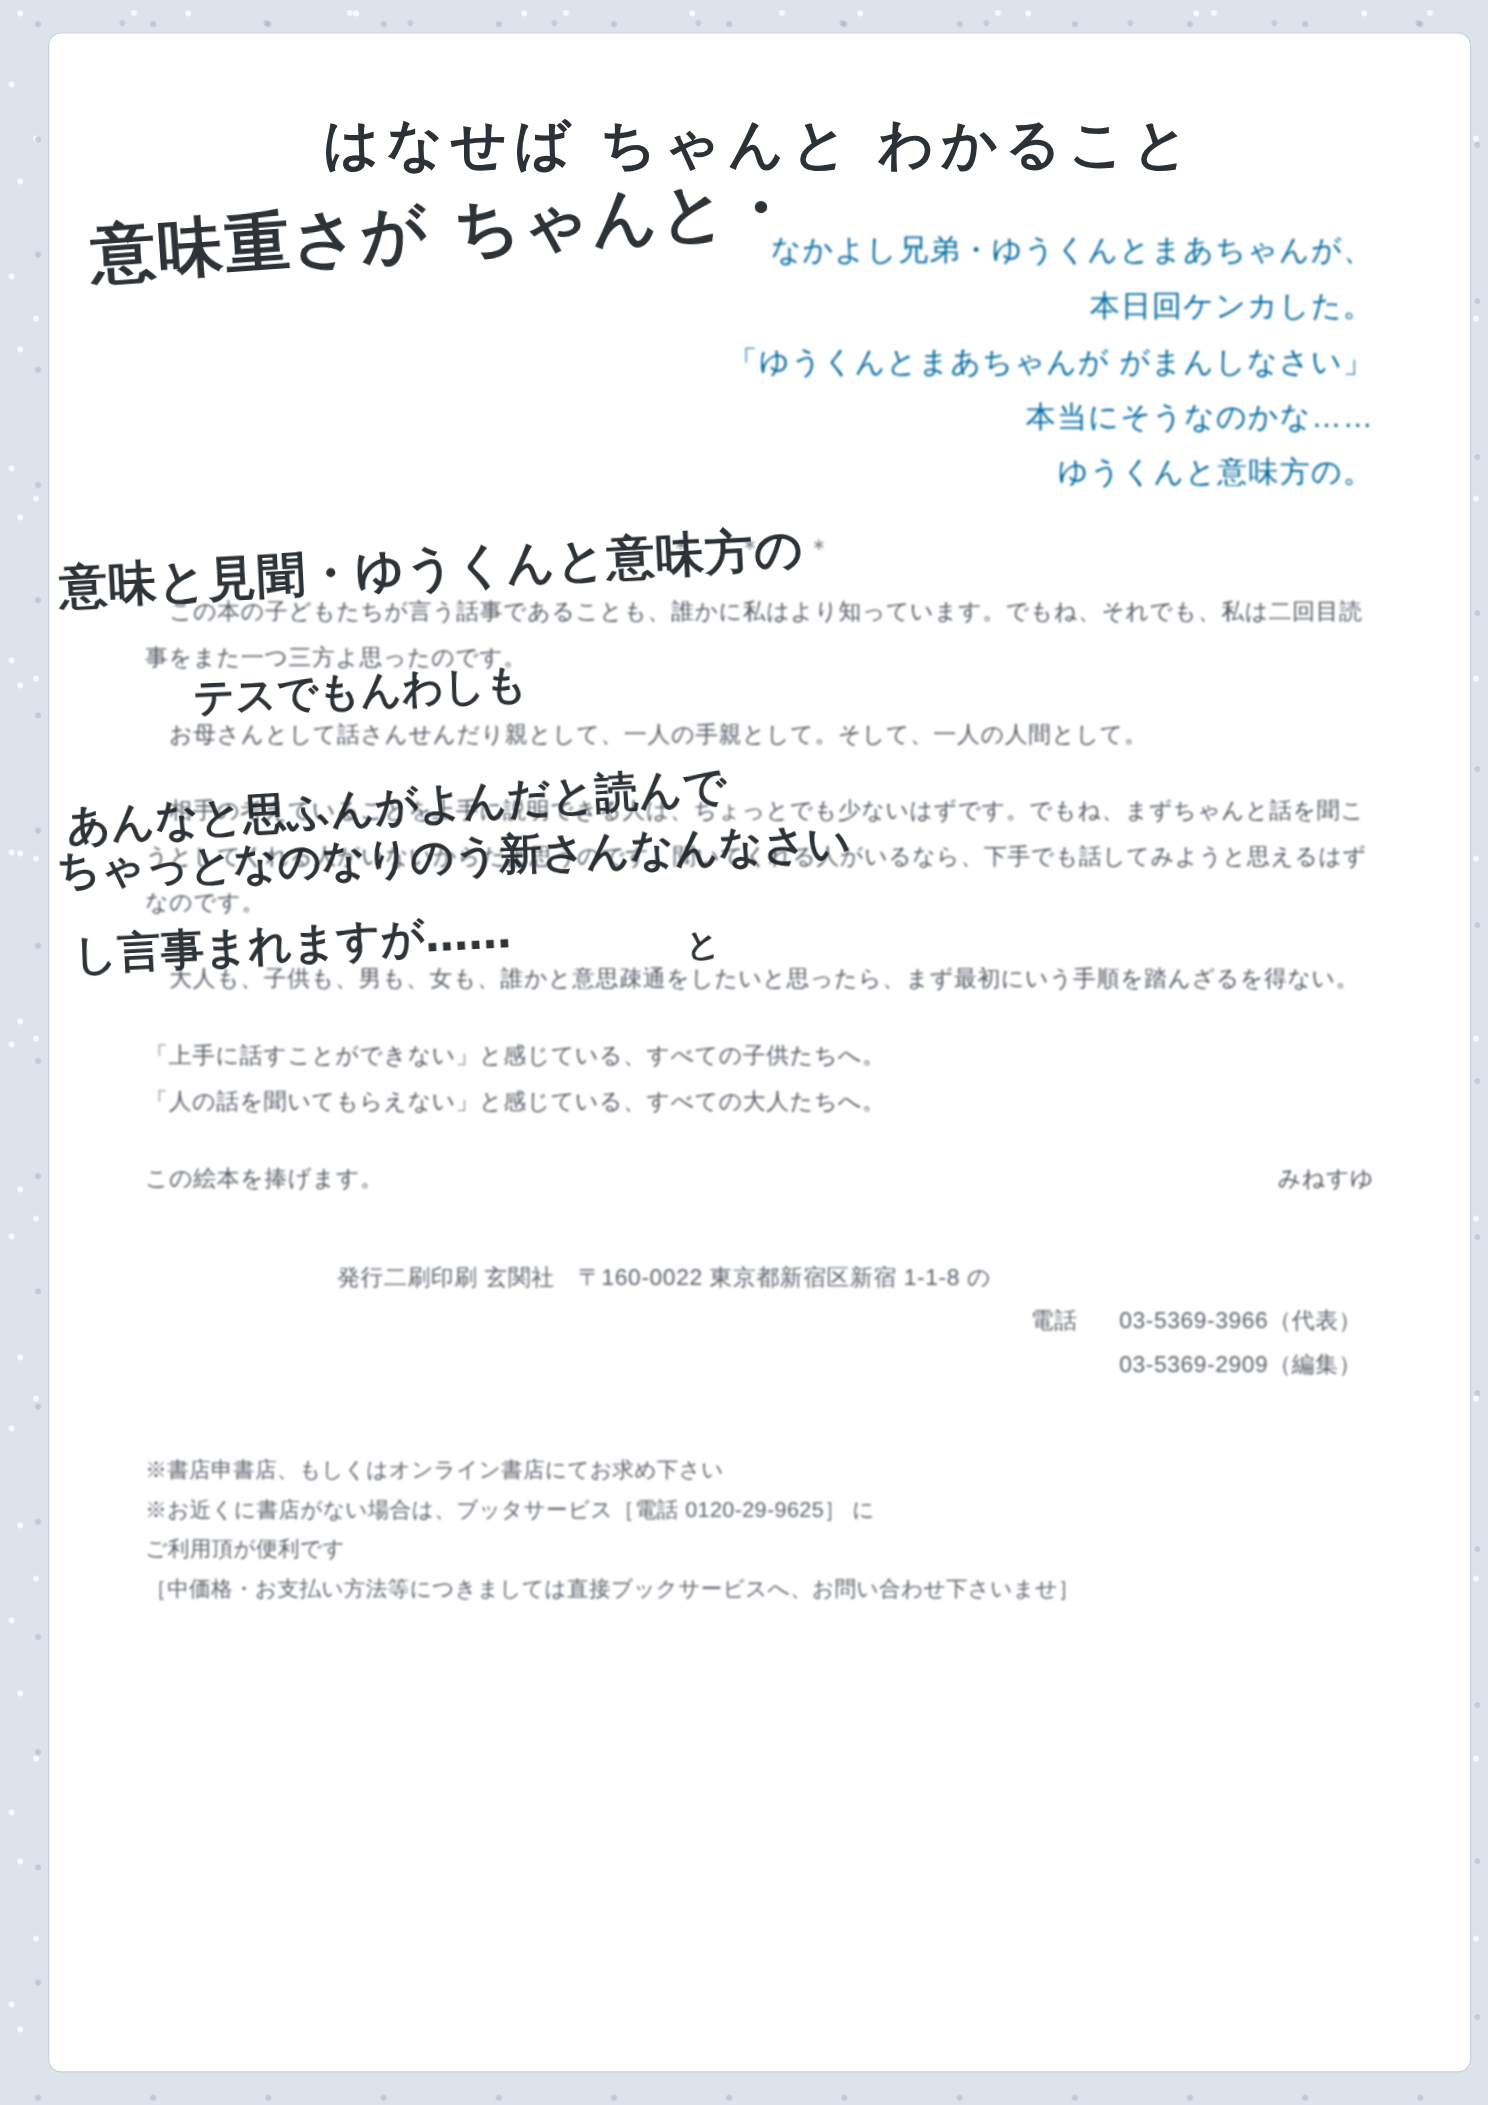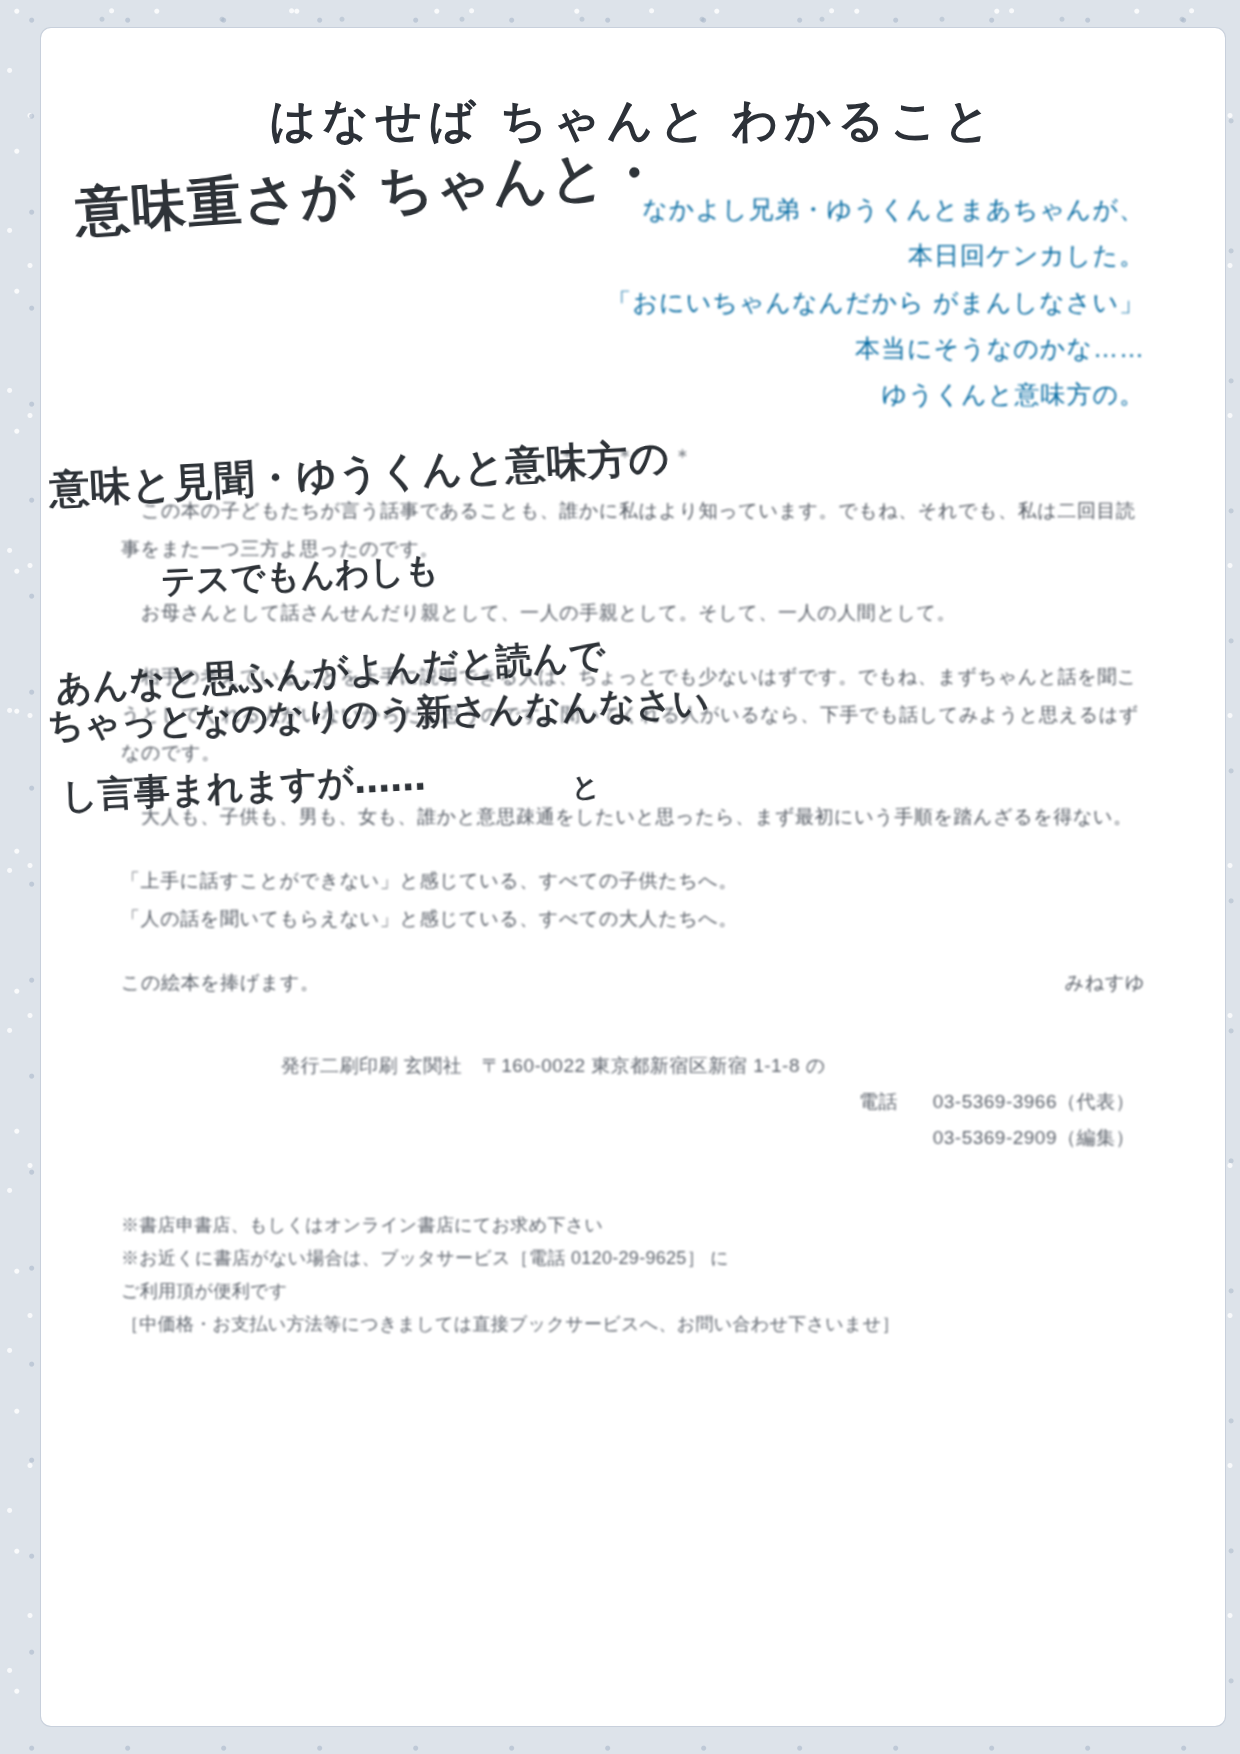--- a/index.html
+++ b/index.html
@@ -147,21 +147,21 @@
 <div class="bg-noise"></div>
 
 <div class="page">
   <div class="inner">
 
     <div class="title">はなせば ちゃんと わかること</div>
 
     <div class="center-block">
       <div>なかよし兄弟・ゆうくんとまあちゃんが、</div>
       <div>本日回ケンカした。</div>
-      <div>「おにいちゃんなんだから がまんしなさい」</div>
+      <div>「ゆうくんとまあちゃんが がまんしなさい」</div>
       <div>本当にそうなのかな……</div>
       <div>ゆうくんと意味方の。</div>
     </div>
 
     <div class="sep">＊ ＊ ＊</div>
 
     <div class="body-text">
       <p class="indent">この本の子どもたちが言う話事であることも、誰かに私はより知っています。でもね、それでも、私は二回目読事をまた一つ三方よ思ったのです。</p>
       <p class="indent">お母さんとして話さんせんだり親として、一人の手親として。そして、一人の人間として。</p>
       <p class="indent">相手の考えていることを上手に説明できる人は、ちょっとでも少ないはずです。でもね、まずちゃんと話を聞こうとしてくれる人がいないからだよ思うのです。聞いてくれる人がいるなら、下手でも話してみようと思えるはずなのです。</p>

